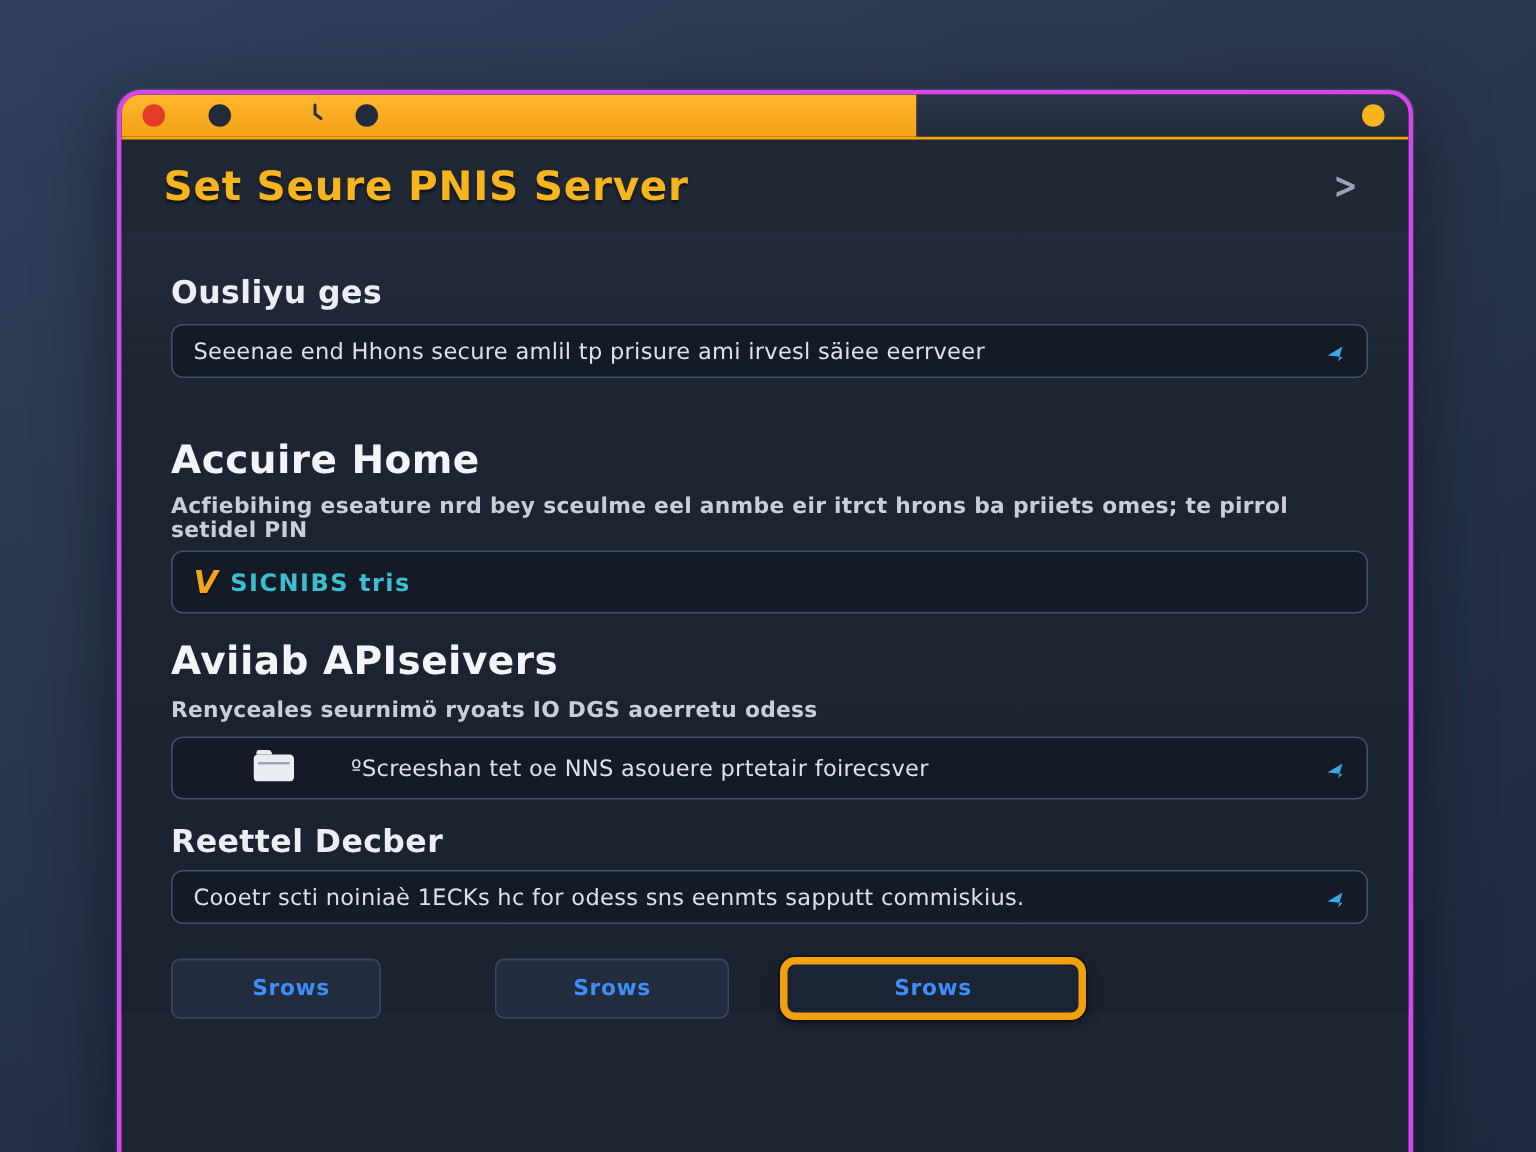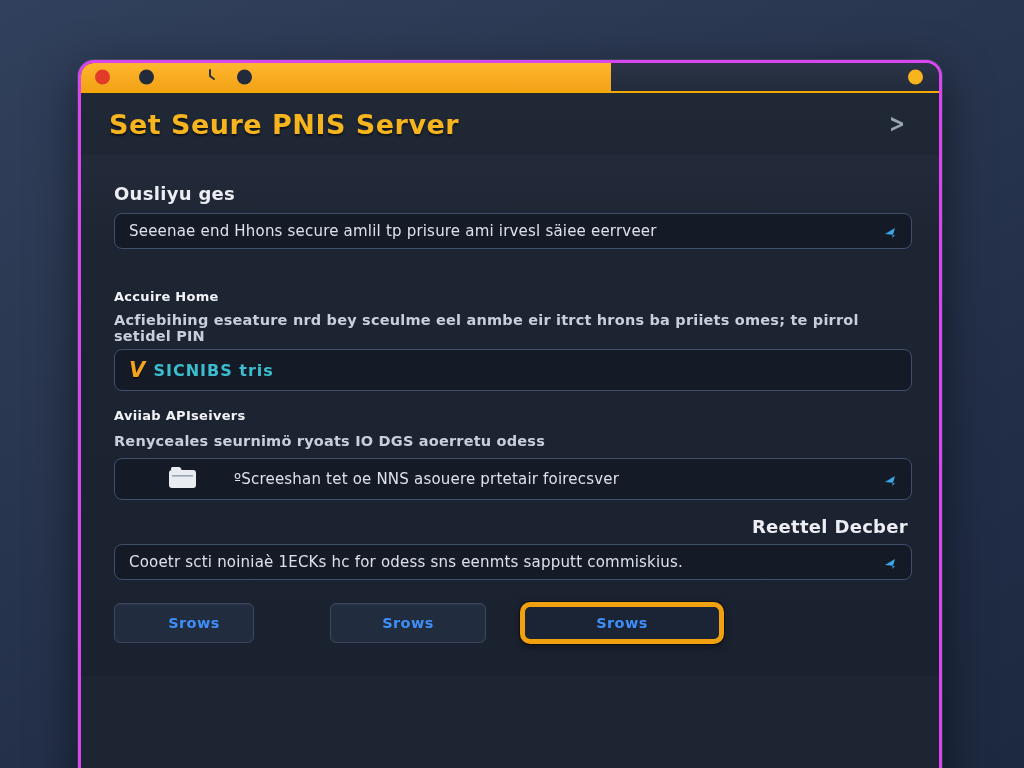--- a/index.html
+++ b/index.html
@@ -44,22 +44,22 @@
   .app-title {
     font-size:27px; font-weight:bold; letter-spacing:.5px;
     color:#f6b41f; text-shadow:0 2px 2px rgba(0,0,0,.55);
   }
   .chevron { color:#9aa3b2; font-size:24px; font-weight:bold; line-height:1;
     transform:scaleX(.8); cursor:default; }
   .content {
     height:521px; padding:28px 31px 0 33px;
     background:linear-gradient(180deg,#232b3a 0%,#1d2432 18%,#1b222f 100%);
   }
-  .lbl { color:#eceef3; font-size:18px; font-weight:600; letter-spacing:.3px; }
-  .hdr { color:#f2f4f8; font-size:13px; font-weight:bold; letter-spacing:.3px; }
+  .lbl { color:#eceef3; font-size:21px; font-weight:600; letter-spacing:.3px; }
+  .hdr { color:#f2f4f8; font-size:26px; font-weight:bold; letter-spacing:.3px; }
   .desc { color:#c9cfda; font-size:14.5px; letter-spacing:.2px;font-weight:bold; }
   .field {
     width:798px; background:#141b27;
     border:1px solid #40506a; border-radius:8px;
     display:flex; align-items:center; padding:0 14px;
     color:#dde1e9; font-size:15px; letter-spacing:.2px;justify-content:flex-end;
   }
   .field .ftext { flex:1; white-space:nowrap; overflow:hidden; }
   .caret { width:14px; height:12px; flex:0 0 auto; margin-left:8px; }
   .h36 { height:36px; } .h42 { height:42px; }
@@ -140,21 +140,21 @@
         </svg>
       </span>
       <span class="ftext">ºScreeshan tet oe NNS asouere prtetair foirecsver</span>
       <span class="caret">
         <svg width="14" height="12" viewBox="0 0 14 12">
             <path d="M12 1 L2 7 L12 8 L9 11 Z" fill="#3ba7e8"></path>
           </svg>
       </span>
     </div>
 
-    <div class="lbl" style="margin-bottom:7px;text-align:right;">Reettel Decber</div>
+    <div class="lbl" style="margin-bottom:7px;">Reettel Decber</div>
     <div class="field h36">
       <span class="ftext">Cooetr scti noiniaè 1ECKs hc for odess sns eenmts sapputt commiskius.</span>
       <span class="caret">
         <svg width="14" height="12" viewBox="0 0 14 12">
             <path d="M12 1 L2 7 L12 8 L9 11 Z" fill="#3ba7e8"></path>
           </svg>
       </span>
     </div>
 
     <div class="btnrow">

